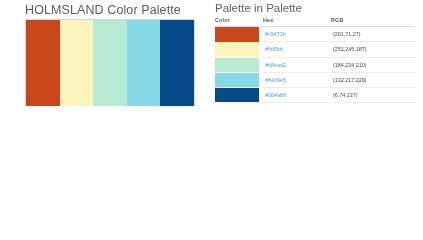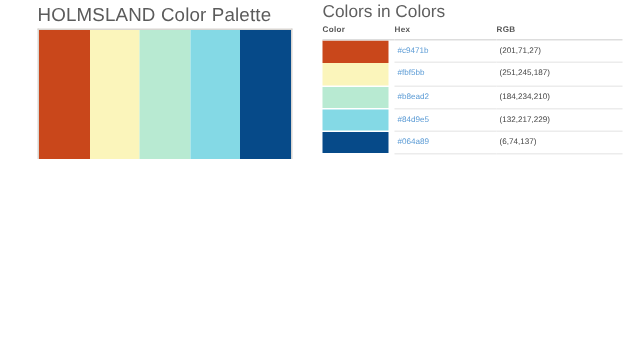--- a/index.html
+++ b/index.html
@@ -132,21 +132,21 @@
     <div class="palette-bar">
         <div class="palette-band" style="background: rgb(201, 71, 27);"></div>
         <div class="palette-band" style="background: rgb(251, 245, 187);"></div>
         <div class="palette-band" style="background: rgb(184, 234, 210);"></div>
         <div class="palette-band" style="background: rgb(132, 217, 229);"></div>
         <div class="palette-band" style="background: rgb(6, 74, 137);"></div>
       </div>
   </div>
 
   <div class="right-panel">
-    <div class="table-title">Colors in Colors</div>
+    <div class="table-title">Palette in Palette</div>
 
     <table class="color-table">
       <colgroup>
         <col class="col-color">
         <col class="col-hex">
         <col class="col-rgb">
       </colgroup>
       <thead>
         <tr>
           <th>Color</th>

